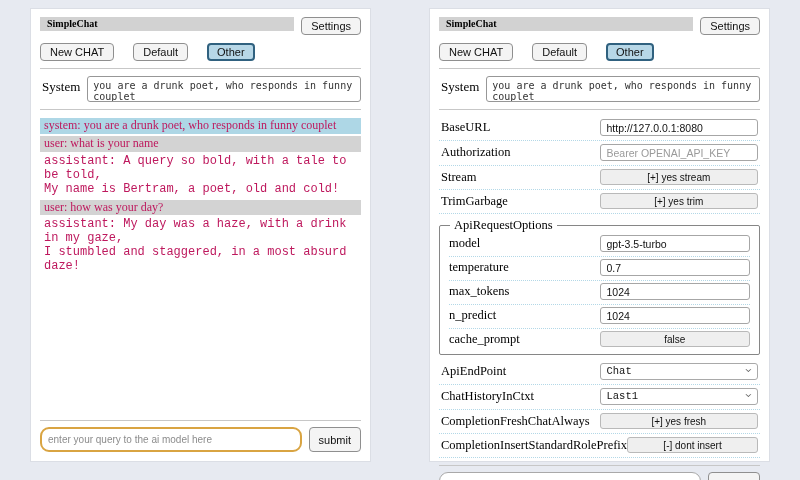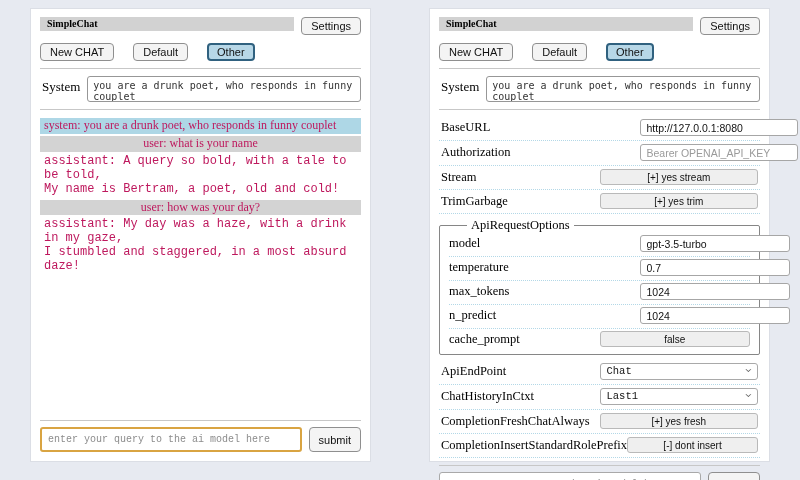--- a/index.html
+++ b/index.html
@@ -46,64 +46,64 @@
     padding:3px 5px; outline:none;
   }
   
   .messages { margin-top:2px; }
   .msg {
     font-size:12px; line-height:1.16;
     padding:1px 4px; margin-bottom:2px;
     white-space:pre-line; color:#be185d;
   }
   .msg-system { background:#aed7e6; }
-  .msg-user { background:#d3d3d3;text-align:center; }
+  .msg-user { background:#d3d3d3; }
   .msg-assistant { background:#ffffff;font-family:Liberation Mono, monospace; }
   .spacer { flex:1; }
   
   .query-row { display:flex; gap:7px; align-items:stretch; padding-bottom:1px; }
   .query-input {
     flex:1; height:25px;
-    border:1px solid #a9a9a9; border-radius:3px;
-    font-family:Liberation Mono, monospace; font-size:10px;
+    border:1px solid #a9a9a9; border-radius:9px;
+    font-family:Liberation Sans, sans-serif; font-size:10px;
     padding:2px 6px; outline:none; color:#333;
   }
   .query-input.focused { border:2px solid #d9a442; }
   .query-input::placeholder { color:#8c8c8c; }
   .submit-btn { min-width:44px; }
   
   .setting-row {
     display:grid; grid-template-columns:1fr 1fr; align-items:center;
     padding:3px 2px 4px; border-bottom:1px dotted #b3d8e7;
     font-size:12.5px;
   }
   .ctl { width:100%; }
   input.ctl {
     border:1px solid #a6a6a6; border-radius:3px;
     font-family:"Liberation Sans", sans-serif; font-size:10.5px; color:#111;
-    padding:1px 6px; height:17px; outline:none;margin-left:40px;
+    padding:1px 6px; height:17px; outline:none;
   }
   input.ctl::placeholder { color:#9a9a9a; }
   button.ctl {
     background:#efefef; border:1px solid #b9b9b9; border-radius:3px;
     font-family:"Liberation Sans", sans-serif; font-size:10px; color:#111;
     height:16px; padding:0 8px; cursor:pointer;
   }
   .select-box {
     display:flex; justify-content:space-between; 
     border:1px solid #a9a9a9; border-radius:3px; background:#fff;
     font-family:Liberation Mono, monospace; font-size:10.5px; color:#111;
     padding:1px 6px; height:17px; cursor:pointer;
   }
   .chevron { color:#555; font-size:8px; line-height:1; transform:scaleX(1.6); }
   fieldset.aro {
     border:1px solid #868686; border-radius:2px;
     margin:4px 0 5px; padding:0 9px 3px;
   }
-  fieldset.aro legend { font-size:12.5px; padding:0 4px; margin-left:18px; }
+  fieldset.aro legend { font-size:12.5px; padding:0 4px; margin-left:1px; }
   fieldset.aro .setting-row { padding:2px 0 4px; }
 </style>
 </head>
 <body>
 
 <div class="panel left">
   <div class="header-row">
     <div class="titlebar">SimpleChat</div>
     <button class="btn">Settings</button>
   </div>

